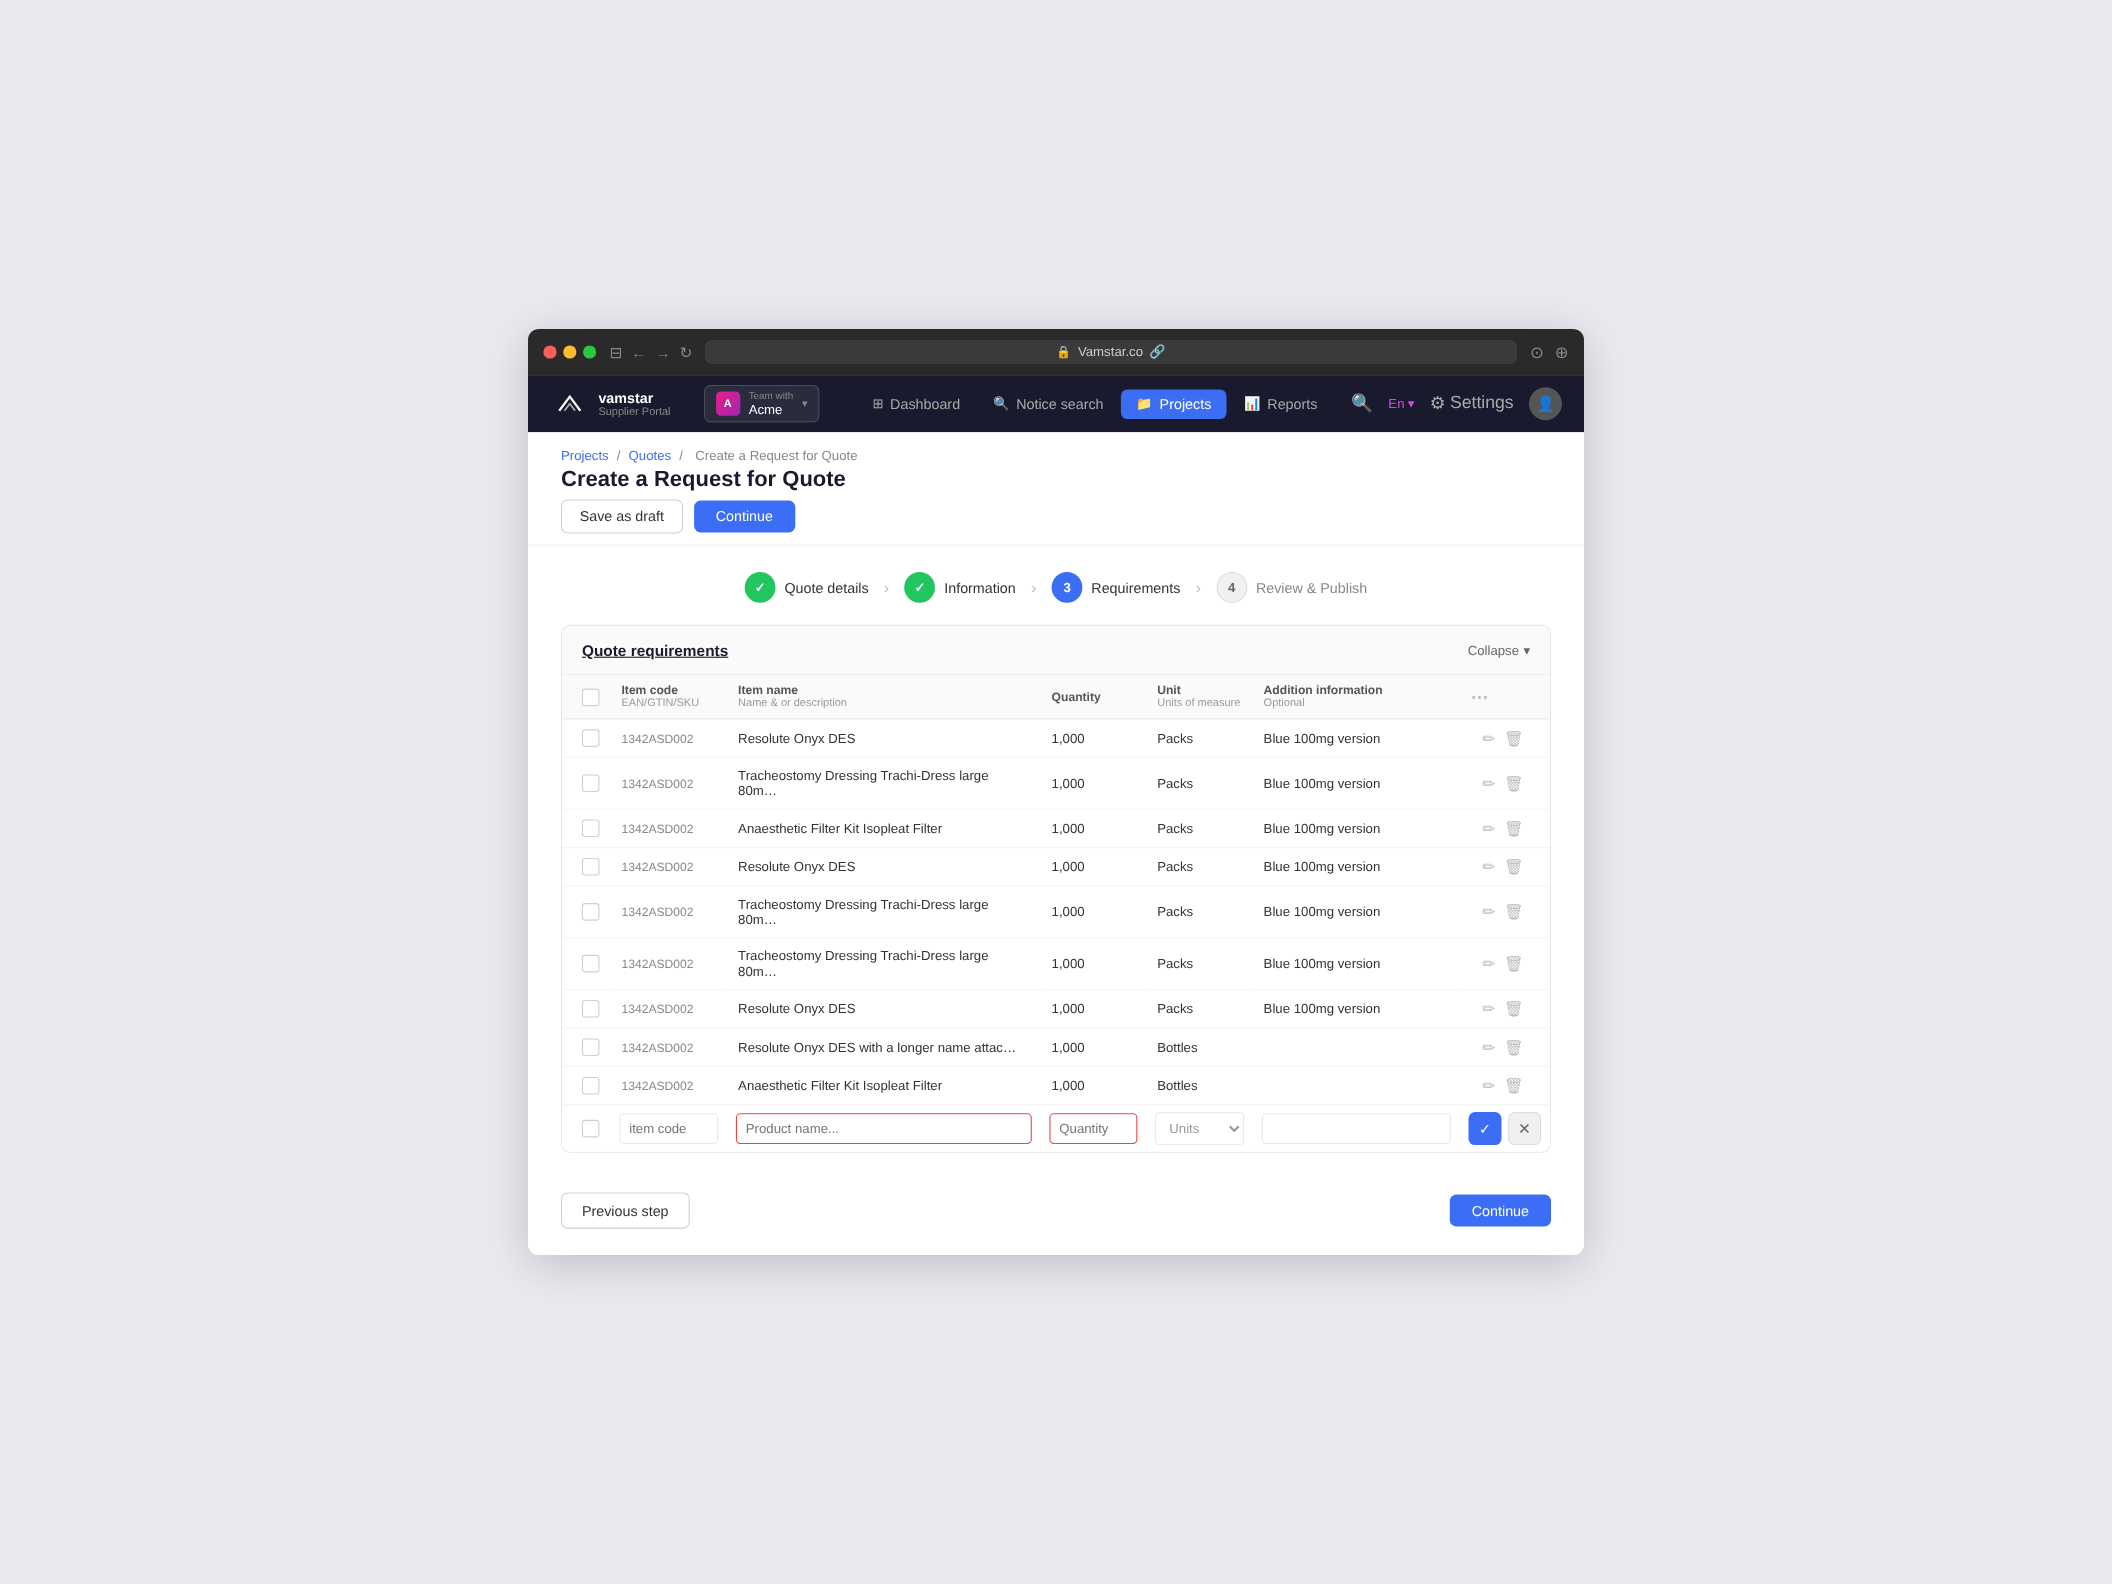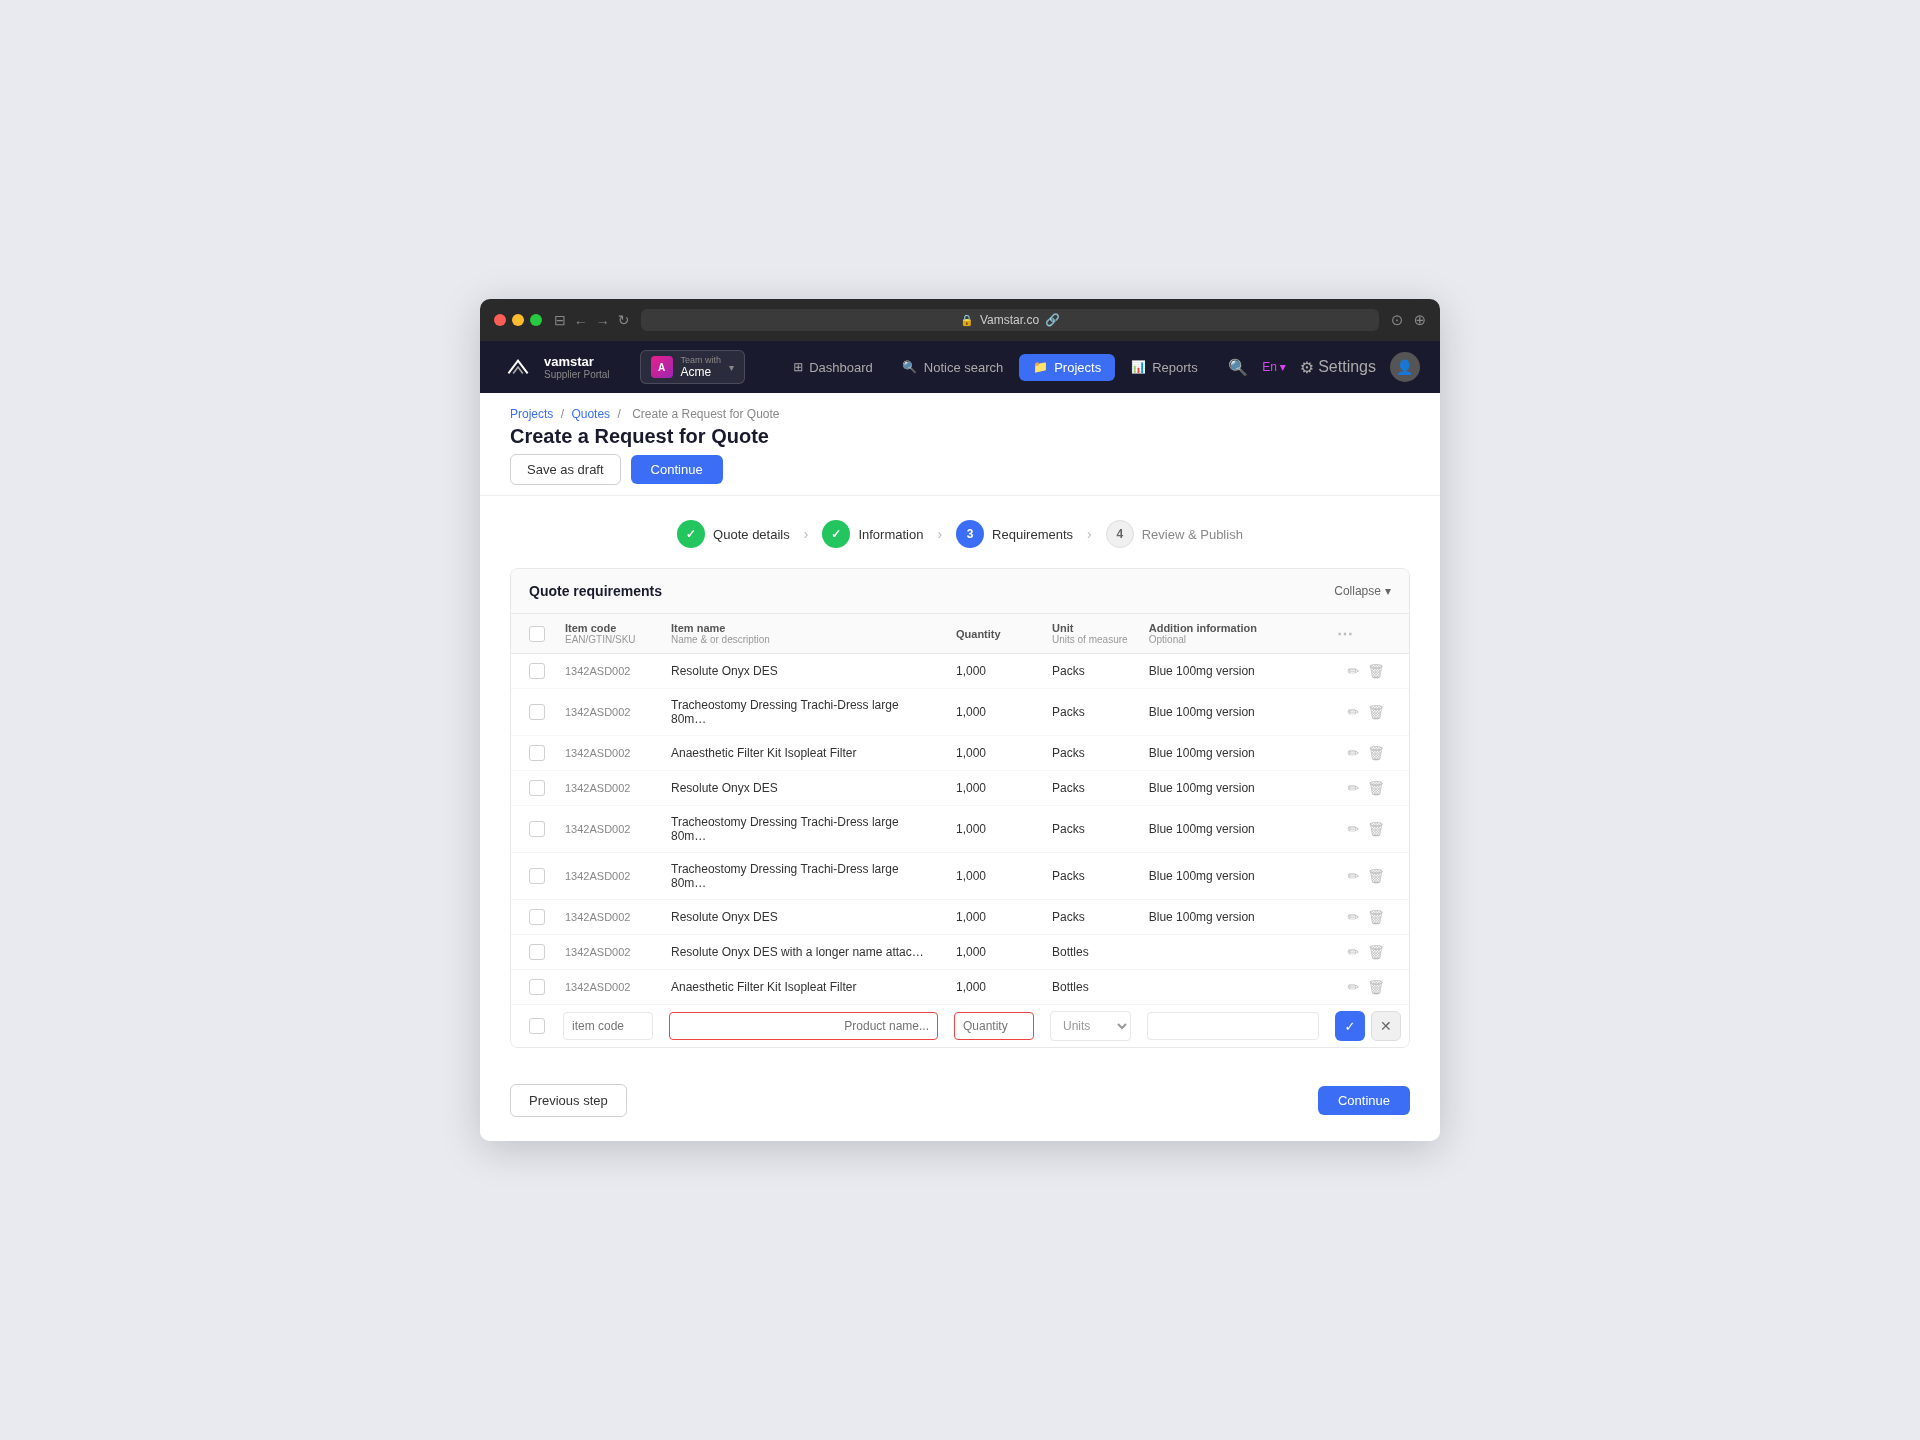--- a/index.html
+++ b/index.html
@@ -241,20 +241,21 @@
       align-items: center;
       justify-content: space-between;
       padding: 14px 18px;
       background: #fafafa;
       border-bottom: 1px solid #e8e8e8;
     }
     .section-title {
       font-size: 14px;
       font-weight: 600;
       color: #1a1a2e;
+      text-decoration: underline;
     }
     .collapse-btn {
       display: flex; align-items: center; gap: 4px;
       color: #666; font-size: 12px; cursor: pointer;
     }
 
     
     .table-meta {
       display: flex;
       align-items: center;
@@ -710,21 +711,21 @@
           </tbody>
         <tfoot>
           <tr class="new-row">
             <td>
               <div class="checkbox-cell"></div>
             </td>
             <td>
               <input class="input-cell" placeholder="item code" style="width: 90px;">
             </td>
             <td>
-              <input class="input-cell error" placeholder="Product name..." style="width: 100%; text-align: right;">
+              <input class="input-cell error" placeholder="Product name..." style="width: 100%;">
             </td>
             <td>
               <input class="input-cell quantity-input error" placeholder="Quantity" style="">
             </td>
             <td>
               <select class="units-select">
                 <option value="">Units</option>
                 <option value="packs">Packs</option>
                 <option value="bottles">Bottles</option>
                 <option value="boxes">Boxes</option>

